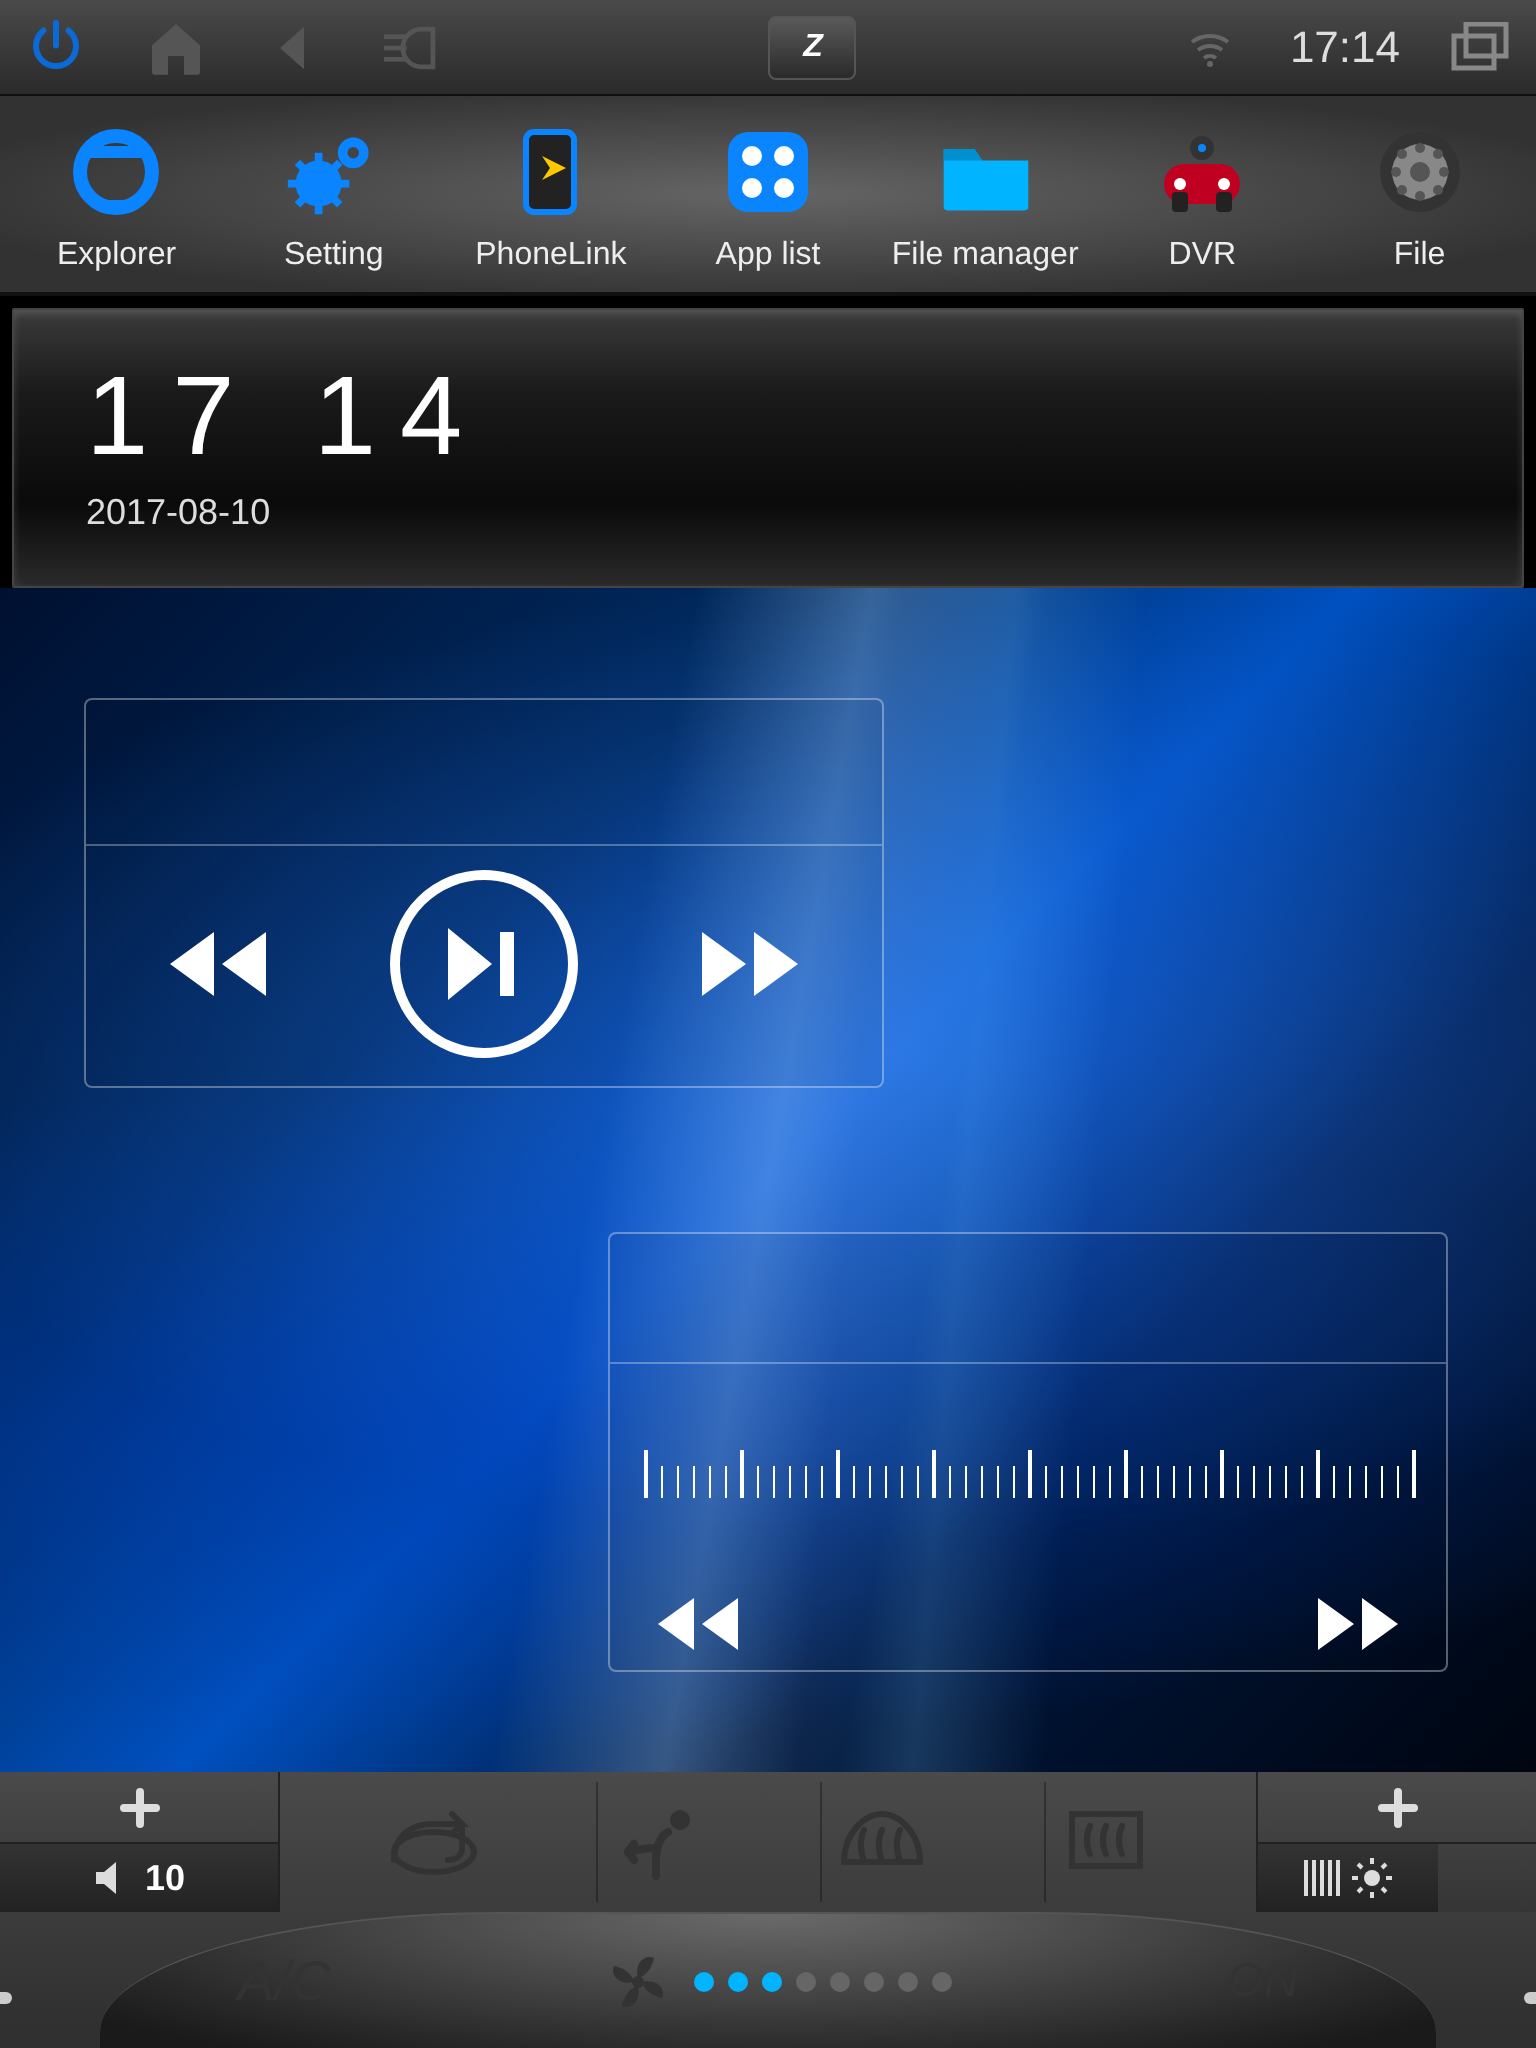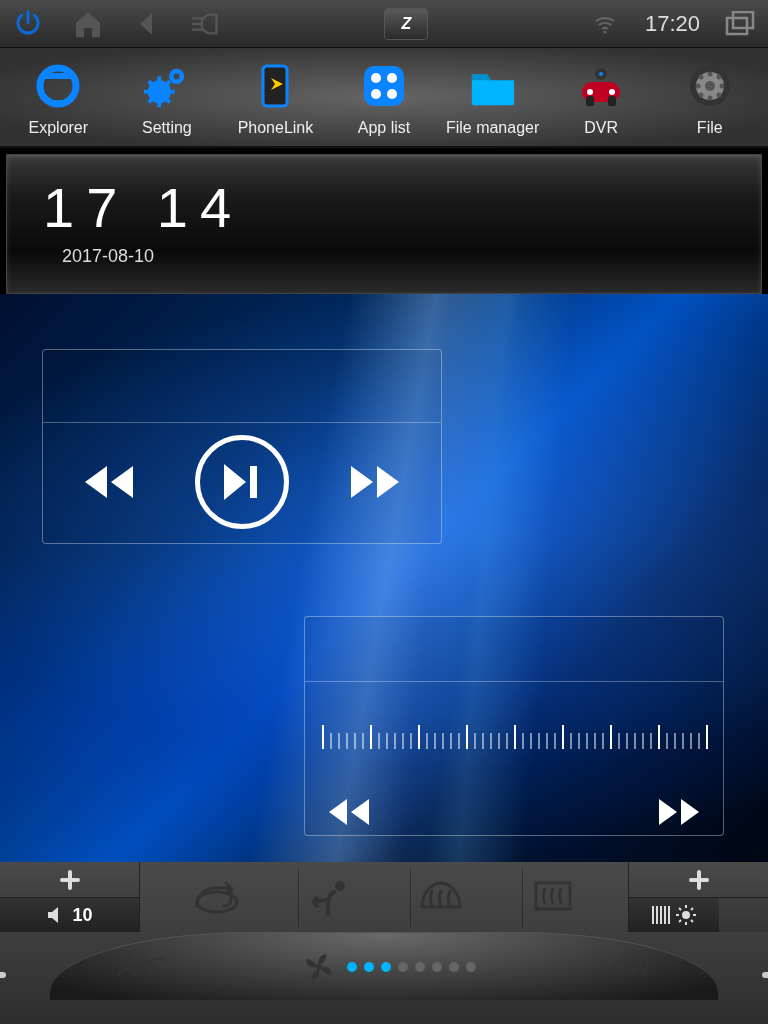--- a/index.html
+++ b/index.html
@@ -75,21 +75,20 @@
 .clock-time {
   font-size: 56px;
   font-weight: 300;
   letter-spacing: 12px;
   color: #fff;
 }
 .clock-date {
   font-size: 18px;
   color: #ddd;
   margin-top: 6px;
-  margin-left: 19px;
 }
 
 
 .main-area {
   position: relative;
   height: 592px;
   background:
     radial-gradient(ellipse 900px 400px at 60% 40%, rgba(40,120,255,0.5) 0%, transparent 60%),
     radial-gradient(ellipse 1200px 300px at 30% 70%, rgba(0,60,180,0.6) 0%, transparent 55%),
     linear-gradient(135deg, #001030 0%, #002a60 30%, #0050c0 50%, #001840 70%, #000510 100%);
@@ -167,21 +166,21 @@
   bottom: 8px; left: 0; right: 0;
   display: flex;
   justify-content: space-between;
   padding: 0 22px;
 }
 
 
 .bottom-dock {
   position: absolute;
   bottom: 0; left: 0; right: 0;
-  height: 162px;
+  height: 138px;
   background: linear-gradient(to bottom, #4a4a4a, #2e2e2e);
 }
 .dock-top {
   height: 70px;
   display: flex;
   align-items: stretch;
 }
 .side-control {
   width: 140px;
   display: flex;
@@ -277,21 +276,21 @@
   <div class="status-center">
     <div class="z-badge">Z</div>
   </div>
   <div class="status-right">
     <div class="status-icon">
       <svg width="24" height="24" viewBox="0 0 24 24">
           <path d="M3 9a15 15 0 0 1 18 0M6 13a10 10 0 0 1 12 0M9 17a5 5 0 0 1 6 0" fill="none" stroke="#666" stroke-width="2"></path>
           <circle cx="12" cy="20" r="1.5" fill="#666"></circle>
         </svg>
     </div>
-    <div class="status-time">17:20</div>
+    <div class="status-time">17:14</div>
     <div class="status-icon">
       <svg width="30" height="26" viewBox="0 0 30 26">
           <rect x="2" y="7" width="20" height="16" fill="none" stroke="#888" stroke-width="2.5"></rect>
           <rect x="8" y="1" width="20" height="16" fill="none" stroke="#888" stroke-width="2.5"></rect>
         </svg>
     </div>
   </div>
 </div>
 
 <div class="app-row">

